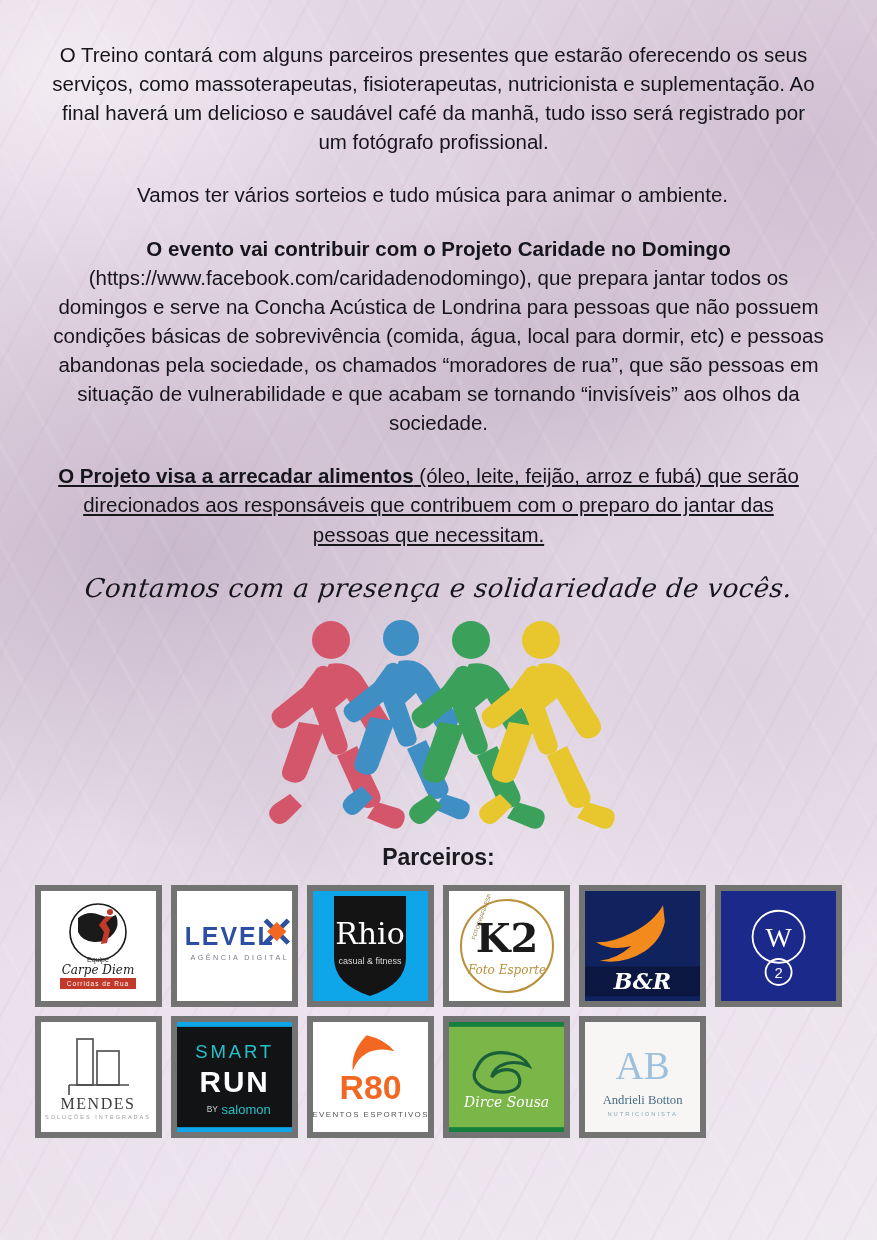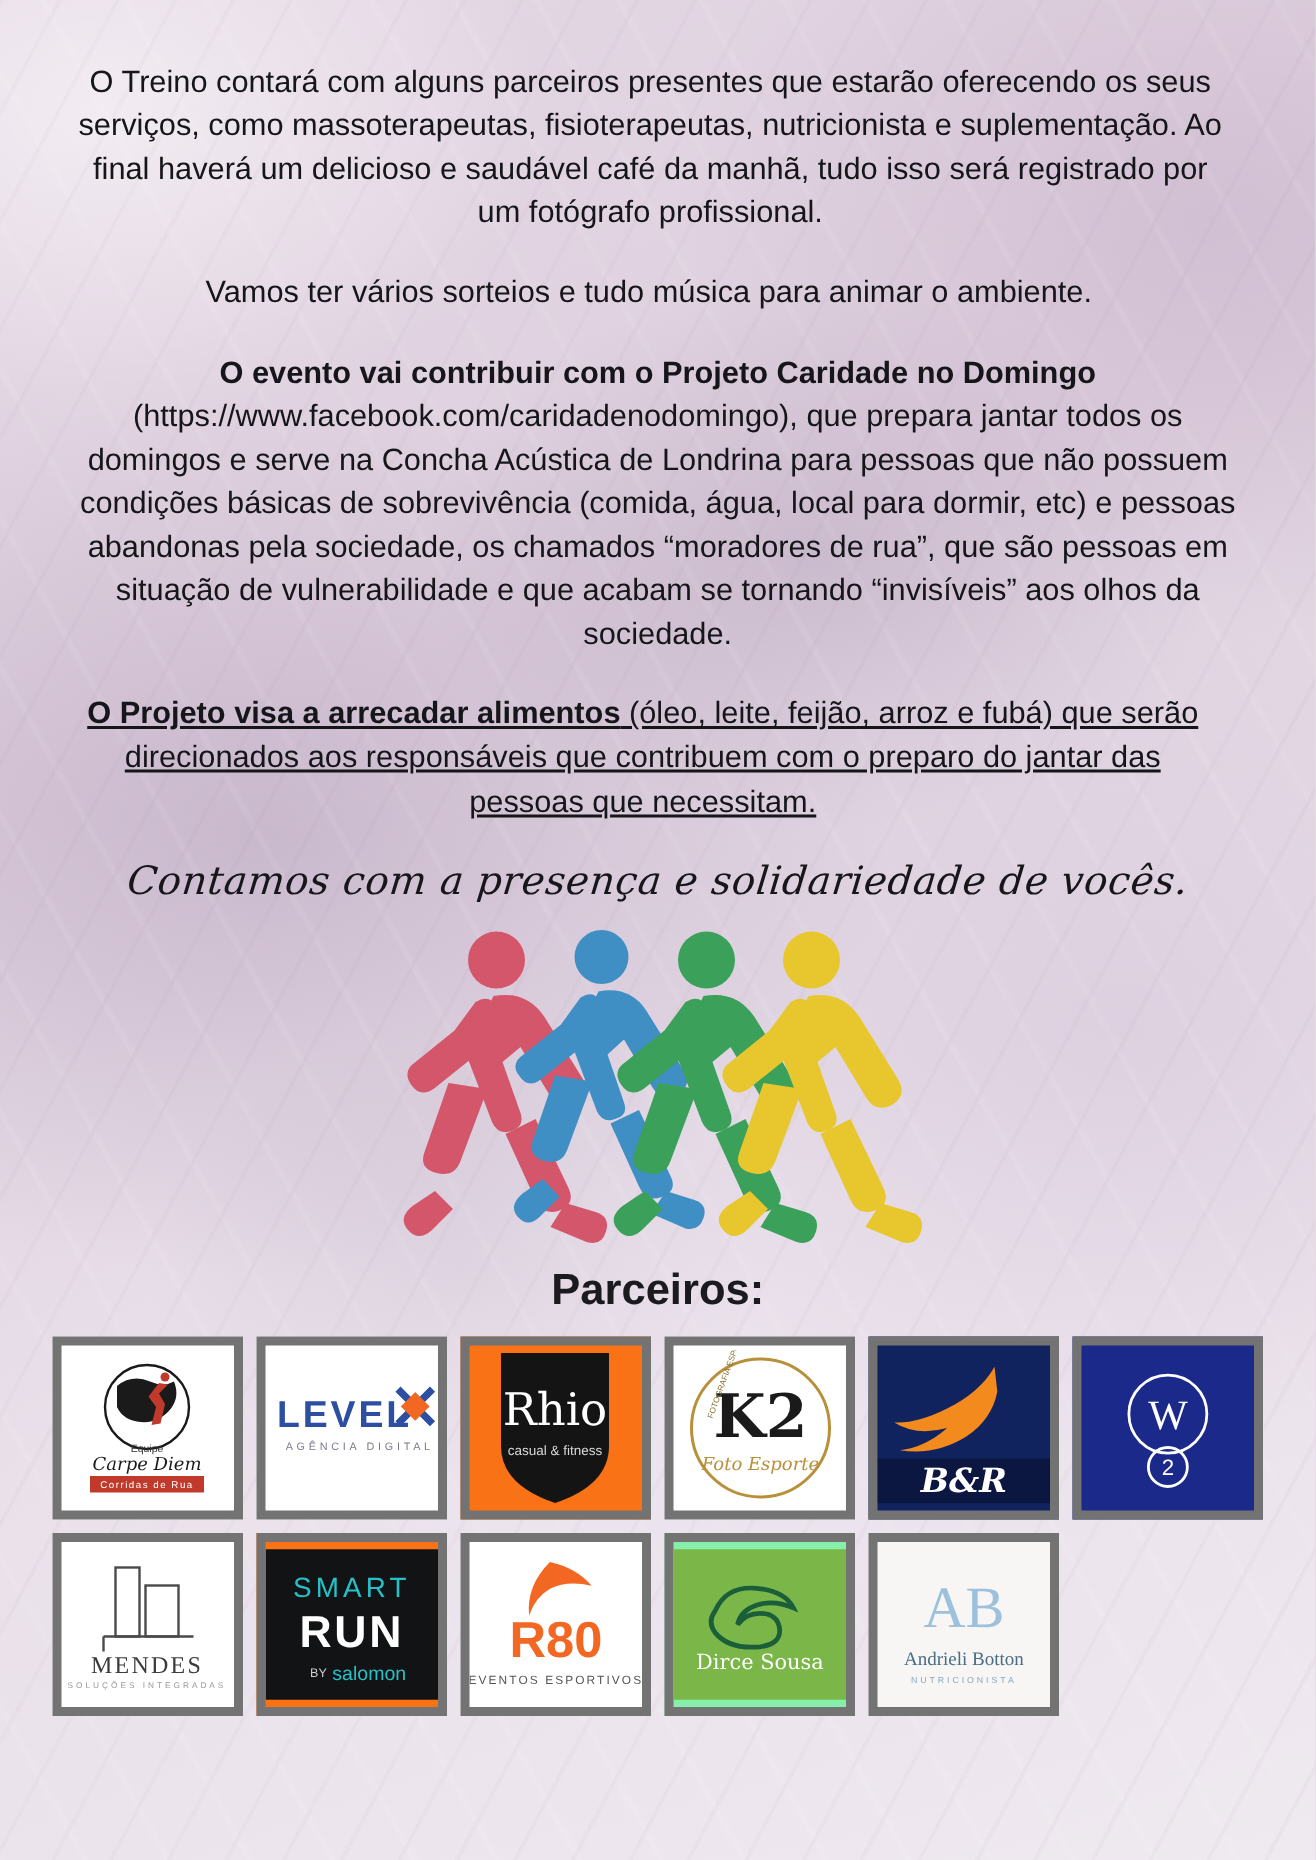--- a/index.html
+++ b/index.html
@@ -81,46 +81,46 @@
     display: flex;
     align-items: center;
     justify-content: center;
     margin-top: 4px;
   }
 
   
   .parceiros-title {
     text-align: center;
     font-weight: 700;
-    font-size: 29px;
+    font-size: 23px;
     color: #1a1a1f;
     margin: 0 0 14px 0;
   }
   .logo-grid {
     width: 808px;
     margin: 0 auto;
     display: grid;
     grid-template-columns: repeat(6, 1fr);
     gap: 9px;
   }
   .logo-cell {
     height: 110px;
     background: #ffffff;
     border: 6px solid #737373;
     display: flex;
     align-items: center;
     justify-content: center;
     overflow: hidden;
     position: relative;
   }
-  .logo-cell.dark { background: #f97316; }
+  .logo-cell.dark { background: #0ea5e9; }
   .logo-cell.navy { background: #10235e; }
   .logo-cell.blue { background: #1b2a8a; }
   .logo-cell.red  { background: #c8102e; }
-  .logo-cell.green{ background: #86efac; }
+  .logo-cell.green{ background: #15803d; font-style: italic; }
   .logo-cell.offw { background: #f7f6f4; }
   .logo-cell svg { display: block; }
   .sr { position: absolute; width: 1px; height: 1px; overflow: hidden; clip: rect(0 0 0 0); }
 </style>
 </head>
 <body>
 
 <div class="bg-layer"></div>
 <div class="bg-streaks"></div>
 

